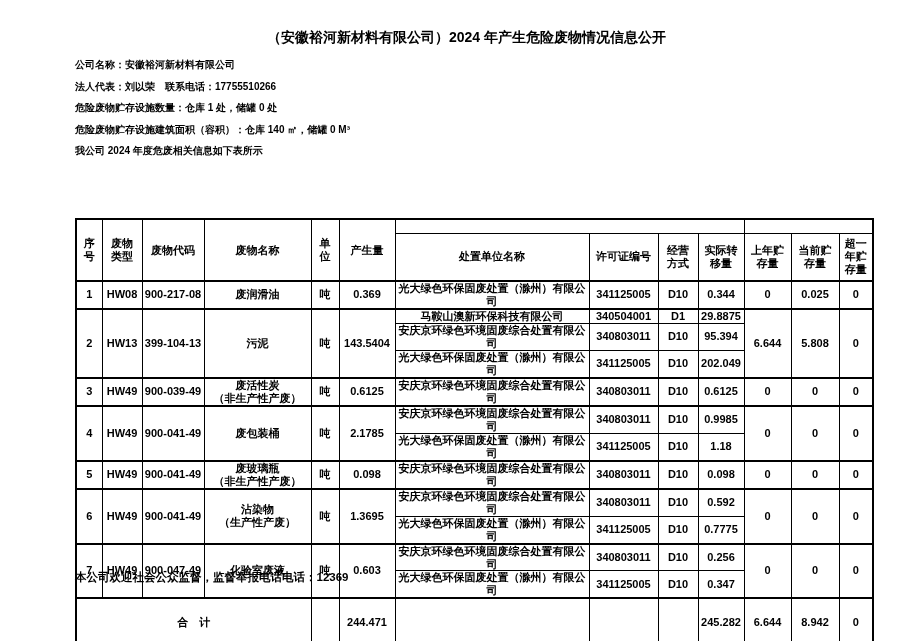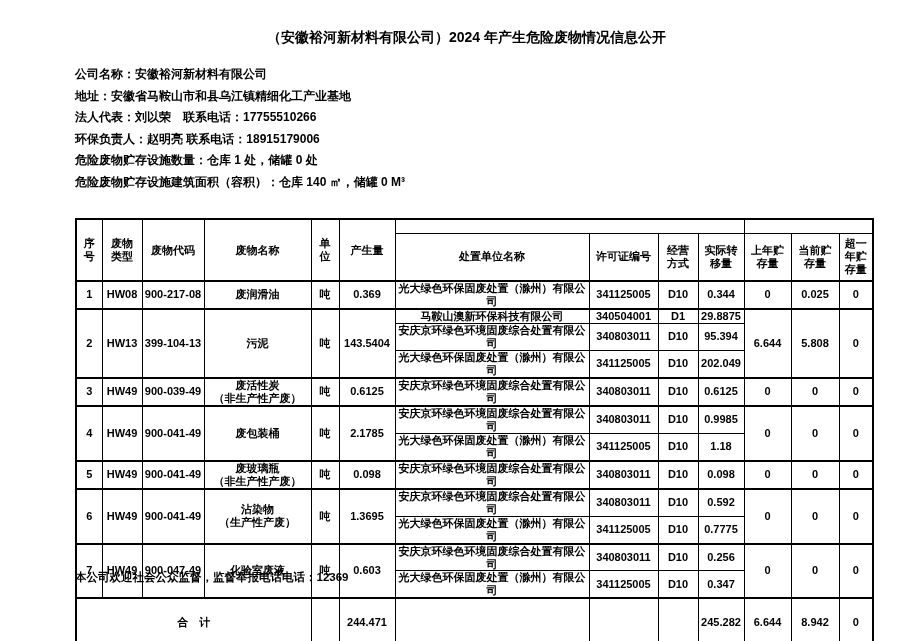--- a/index.html
+++ b/index.html
@@ -14,22 +14,22 @@
   .page-title {
     position: absolute;
     top: 29px; left: 0; width: 917px;
     text-align: center;
     font-size: 14px;
     font-weight: 700;
     padding-left: 16px;
   }
   .info-block {
     position: absolute;
-    top: 64px; left: 75px; width: 780px;
-    font-size: 12px;
+    top: 54px; left: 75px; width: 780px;
+    font-size: 10px;
     font-weight: 600;
   }
   .info-line { height: 21.5px; line-height: 21.5px; white-space: pre; }
   table.waste-table {
     position: absolute;
     left: 75px; top: 218px;
     width: 797px;
     border-collapse: collapse;
     table-layout: fixed;
     border: 2px solid #000;
@@ -58,25 +58,24 @@
     white-space: pre;
   }
 </style>
 </head>
 <body>
 
 <div class="page-title">（安徽裕河新材料有限公司）2024 年产生危险废物情况信息公开</div>
 
 <div class="info-block">
   <div class="info-line">公司名称：安徽裕河新材料有限公司</div>
-  <div class="info-line">地址：安徽省马鞍山市和县乌江镇精细化工产业基地</div>
   <div class="info-line">法人代表：刘以荣　联系电话：17755510266</div>
-  <div class="info-line">环保负责人：赵明亮 联系电话：18915179006</div>
   <div class="info-line">危险废物贮存设施数量：仓库 1 处，储罐 0 处</div>
   <div class="info-line">危险废物贮存设施建筑面积（容积）：仓库 140 ㎡，储罐 0 M³</div>
+  <div class="info-line">我公司 2024 年度危废相关信息如下表所示</div>
 </div>
 
 <table class="waste-table">
   <colgroup>
     <col style="width:26px">
       <col style="width:40px">
       <col style="width:62px">
       <col style="width:107px">
     <col style="width:28px">
       <col style="width:56px">

